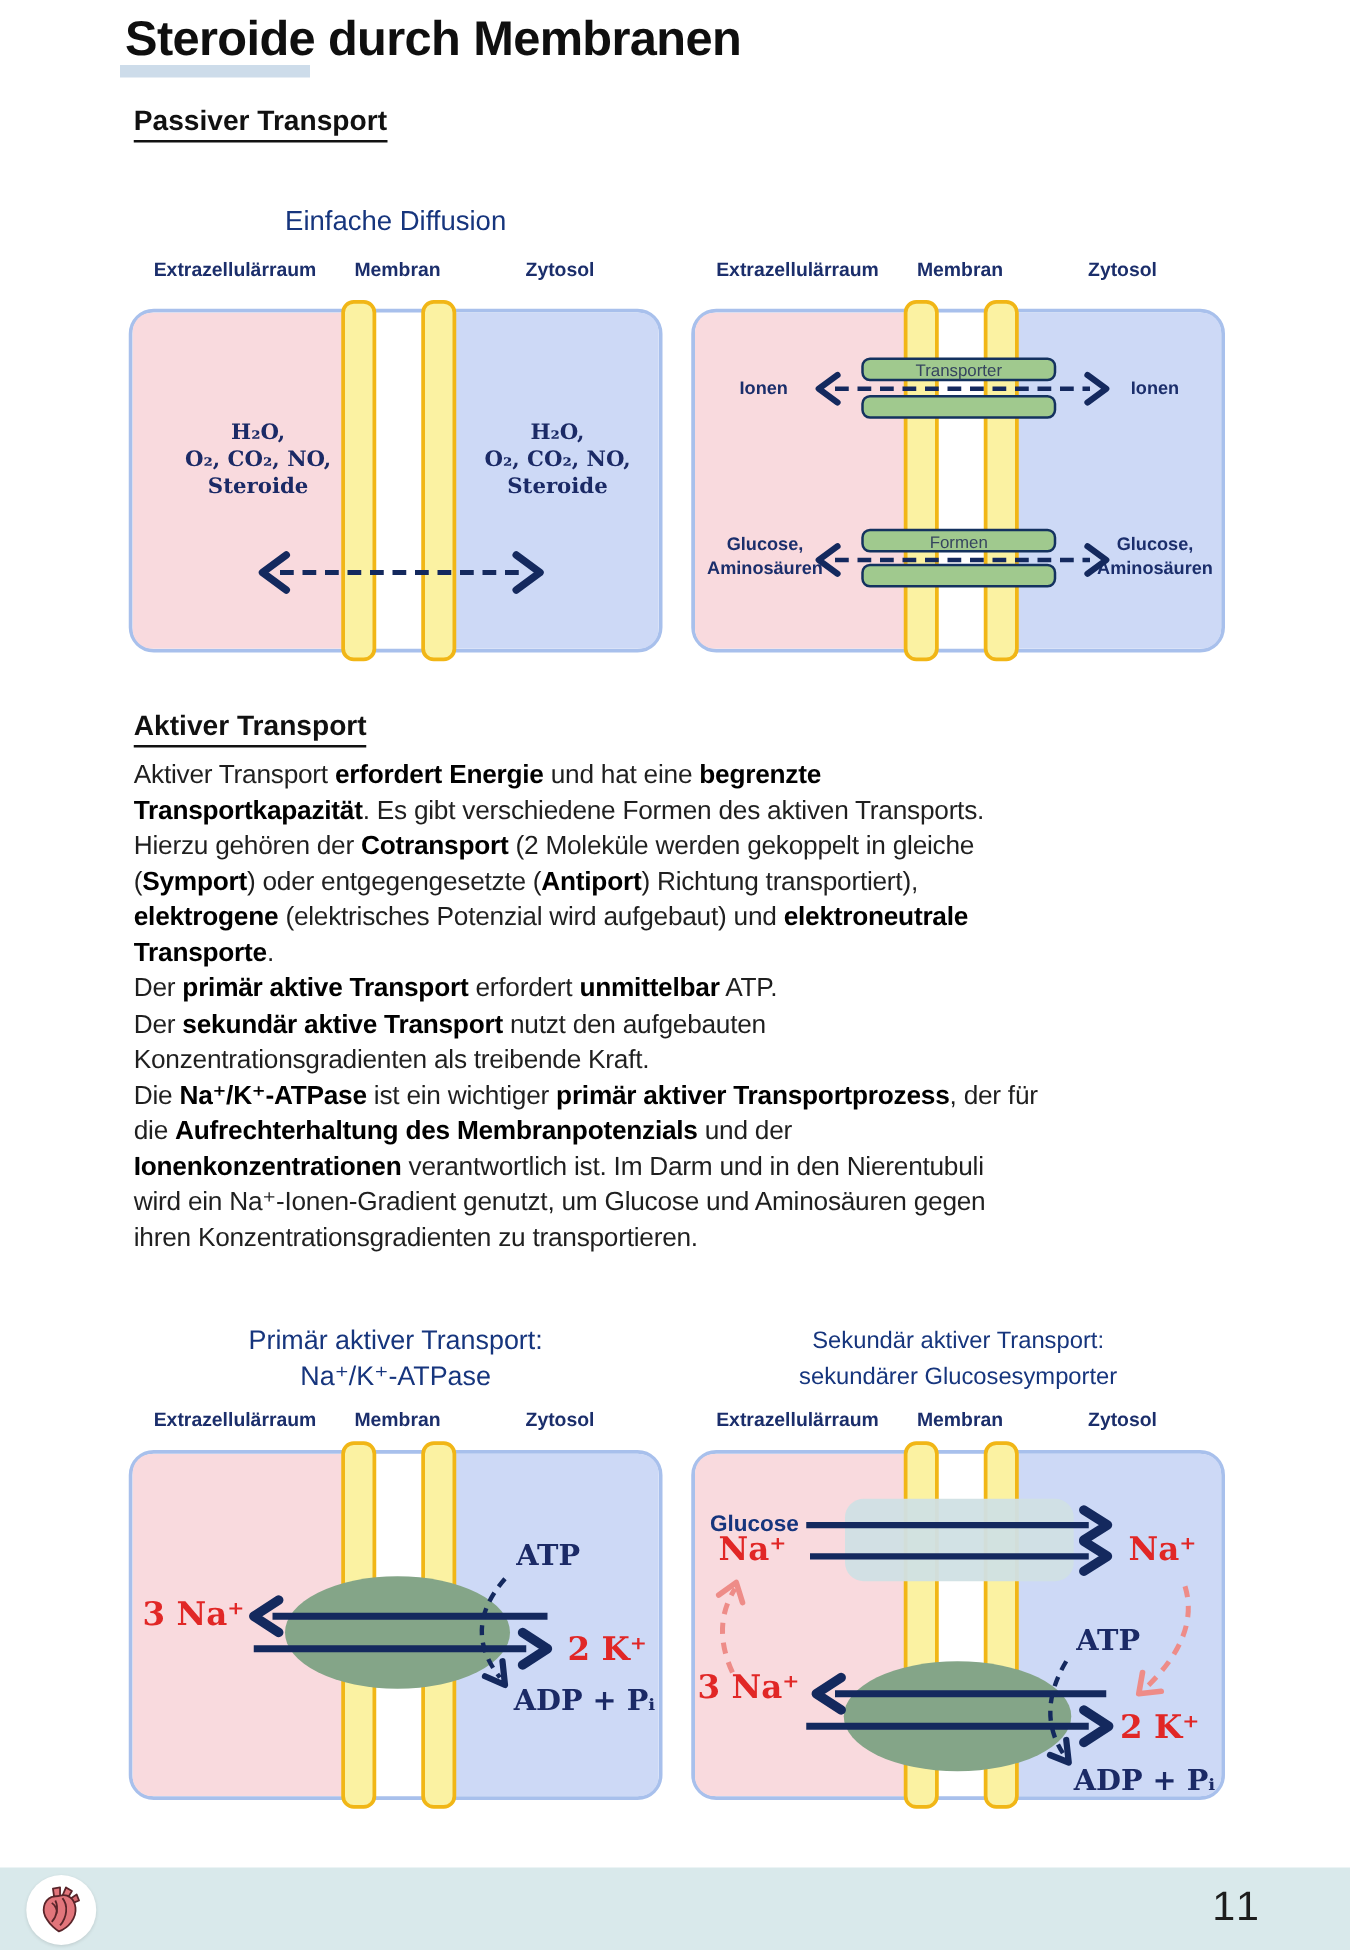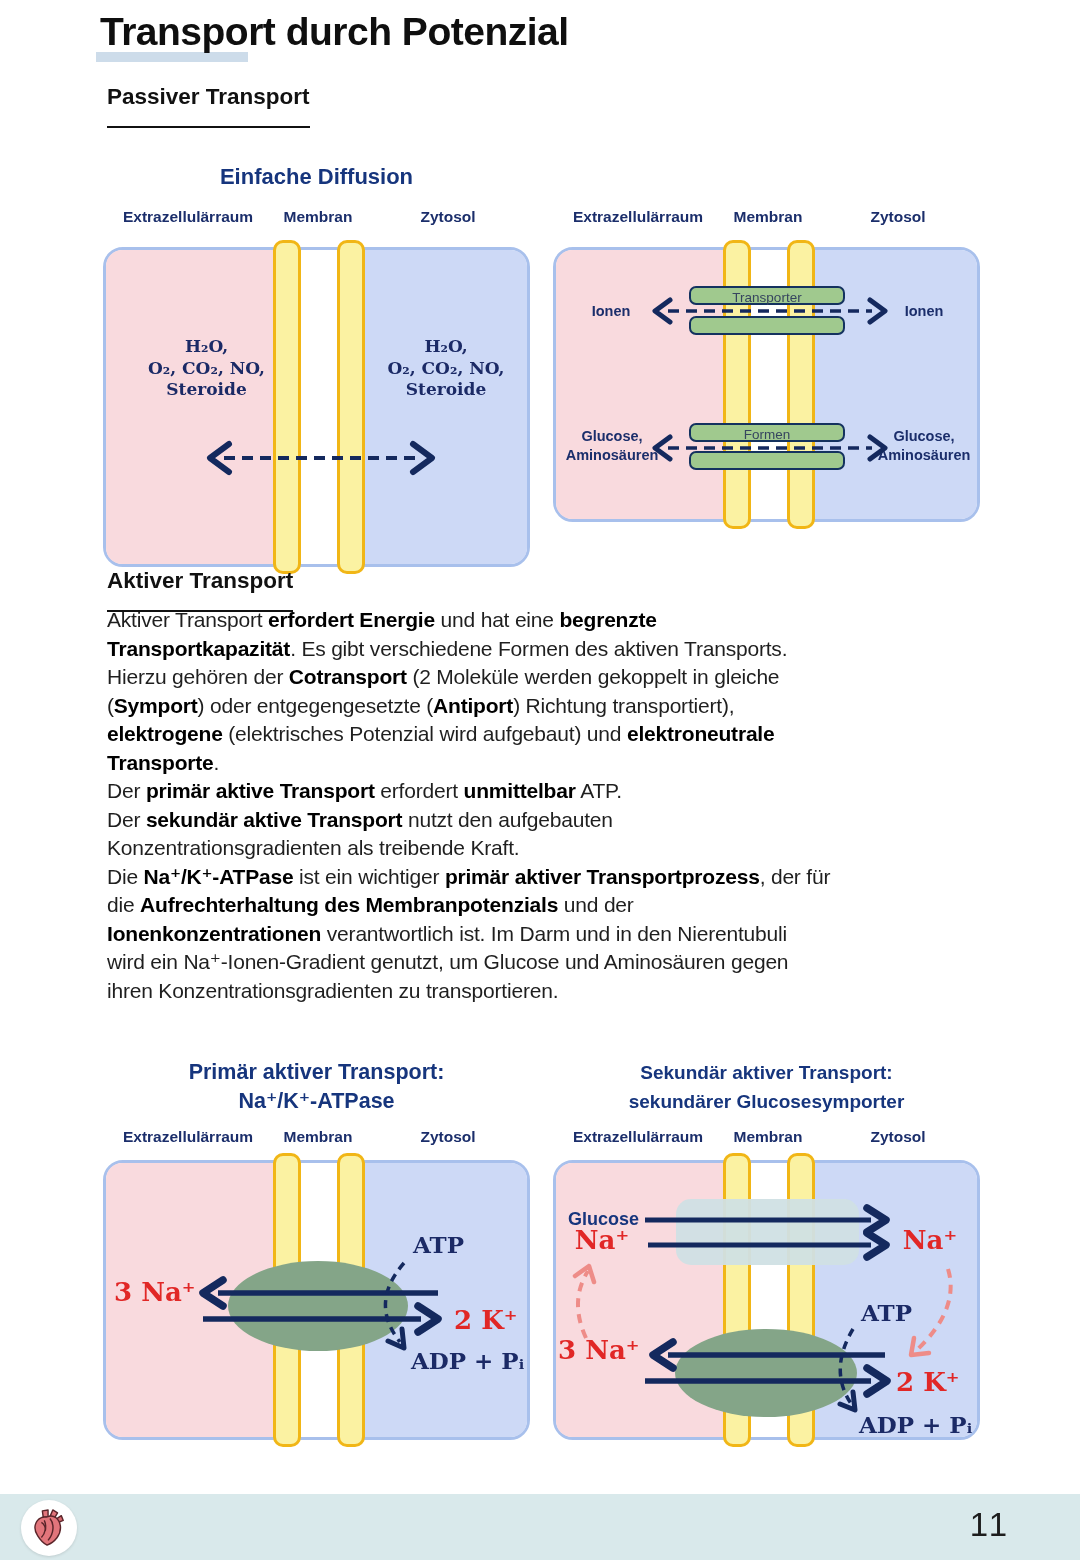--- a/index.html
+++ b/index.html
@@ -5,24 +5,24 @@
   html,body{margin:0;padding:0;background:#fff;}
   *{box-sizing:border-box;}
   .canvas{position:relative;width:1080px;height:1560px;background:#ffffff;overflow:hidden;
           font-family:"Liberation Sans","DejaVu Sans",sans-serif;}
 
   
   .title-hl{position:absolute;left:96px;top:52px;width:152px;height:10px;background:#cddcea;}
   .main-title{position:absolute;left:100px;top:10px;margin:0;font-size:39px;font-weight:800;
               color:#0f0f0f;letter-spacing:-.5px;}
   .sec-h{position:absolute;margin:0;font-size:22.5px;font-weight:800;color:#111;}
-  .sec-h span{display:inline-block;border-bottom:2.5px solid #111;padding-bottom:16px;text-align:center;}
-
-  
-  .diag-title{position:absolute;width:427px;text-align:center;font-size:22px;font-weight:700;
+  .sec-h span{display:inline-block;border-bottom:2.5px solid #111;padding-bottom:2px;text-align:center;}
+
+  
+  .diag-title{position:absolute;width:427px;text-align:center;font-size:22px;font-weight:400;
               color:#16357d;line-height:29px;}
   .lblrow{position:absolute;width:427px;height:20px;}
   .lblrow span{position:absolute;font-size:15.5px;font-weight:800;color:#1b2e6b;text-align:center;}
   .lbl1{left:10px;width:150px;} .lbl2{left:150px;width:130px;} .lbl3{left:280px;width:130px;}
 
   .membox{position:absolute;width:427px;border:3px solid #a8c0ec;border-radius:20px;}
   .fills{position:absolute;inset:0;border-radius:16px;overflow:hidden;}
   .fill-pink{position:absolute;left:0;top:0;bottom:0;width:182px;background:#f9dade;}
   .fill-blue{position:absolute;left:255px;top:0;bottom:0;right:0;background:#cdd9f6;}
   .ybar{position:absolute;top:-10px;bottom:-10px;width:28px;background:#fbf2a2;
@@ -73,38 +73,38 @@
   .page-num{position:absolute;left:955px;top:1506px;width:70px;text-align:center;font-size:33px;
             font-weight:500;color:#1d1d1d;letter-spacing:3px;
             font-family:"Liberation Sans","DejaVu Sans",sans-serif;}
 </style>
 </head>
 <body>
 
 <div class="canvas">
 
   <div class="title-hl"></div>
-  <h1 class="main-title">Transport durch Potenzial</h1>
+  <h1 class="main-title">Steroide durch Membranen</h1>
 
   <h2 class="sec-h" style="left:107px;top:84px;"><span>Passiver Transport</span></h2>
 
   <div class="diag-title" style="left:103px;top:162px;">Einfache Diffusion</div>
 
   <div class="lblrow" style="left:103px;top:208px;">
     <span class="lbl1">Extrazellulärraum</span>
     <span class="lbl2">Membran</span>
     <span class="lbl3">Zytosol</span>
   </div>
   <div class="lblrow" style="left:553px;top:208px;">
     <span class="lbl1">Extrazellulärraum</span>
     <span class="lbl2">Membran</span>
     <span class="lbl3">Zytosol</span>
   </div>
 
-  <div class="membox" style="left:103px;top:247px;height:320px;">
+  <div class="membox" style="left:103px;top:247px;height:275px;">
     <div class="fills">
       <div class="fill-pink"></div>
       <div class="fill-blue"></div>
     </div>
     <div class="ybar b1"></div>
     <div class="ybar b2"></div>
     <div class="mol" style="left:18px;top:86px;width:165px;">H₂O,<br>O₂, CO₂, NO,<br>Steroide</div>
     <div class="mol" style="left:252px;top:86px;width:176px;">H₂O,<br>O₂, CO₂, NO,<br>Steroide</div>
     <svg class="overlay" width="427" height="275" viewBox="0 0 427 275">
       <path class="dash" d="M118 208 H312"></path>

